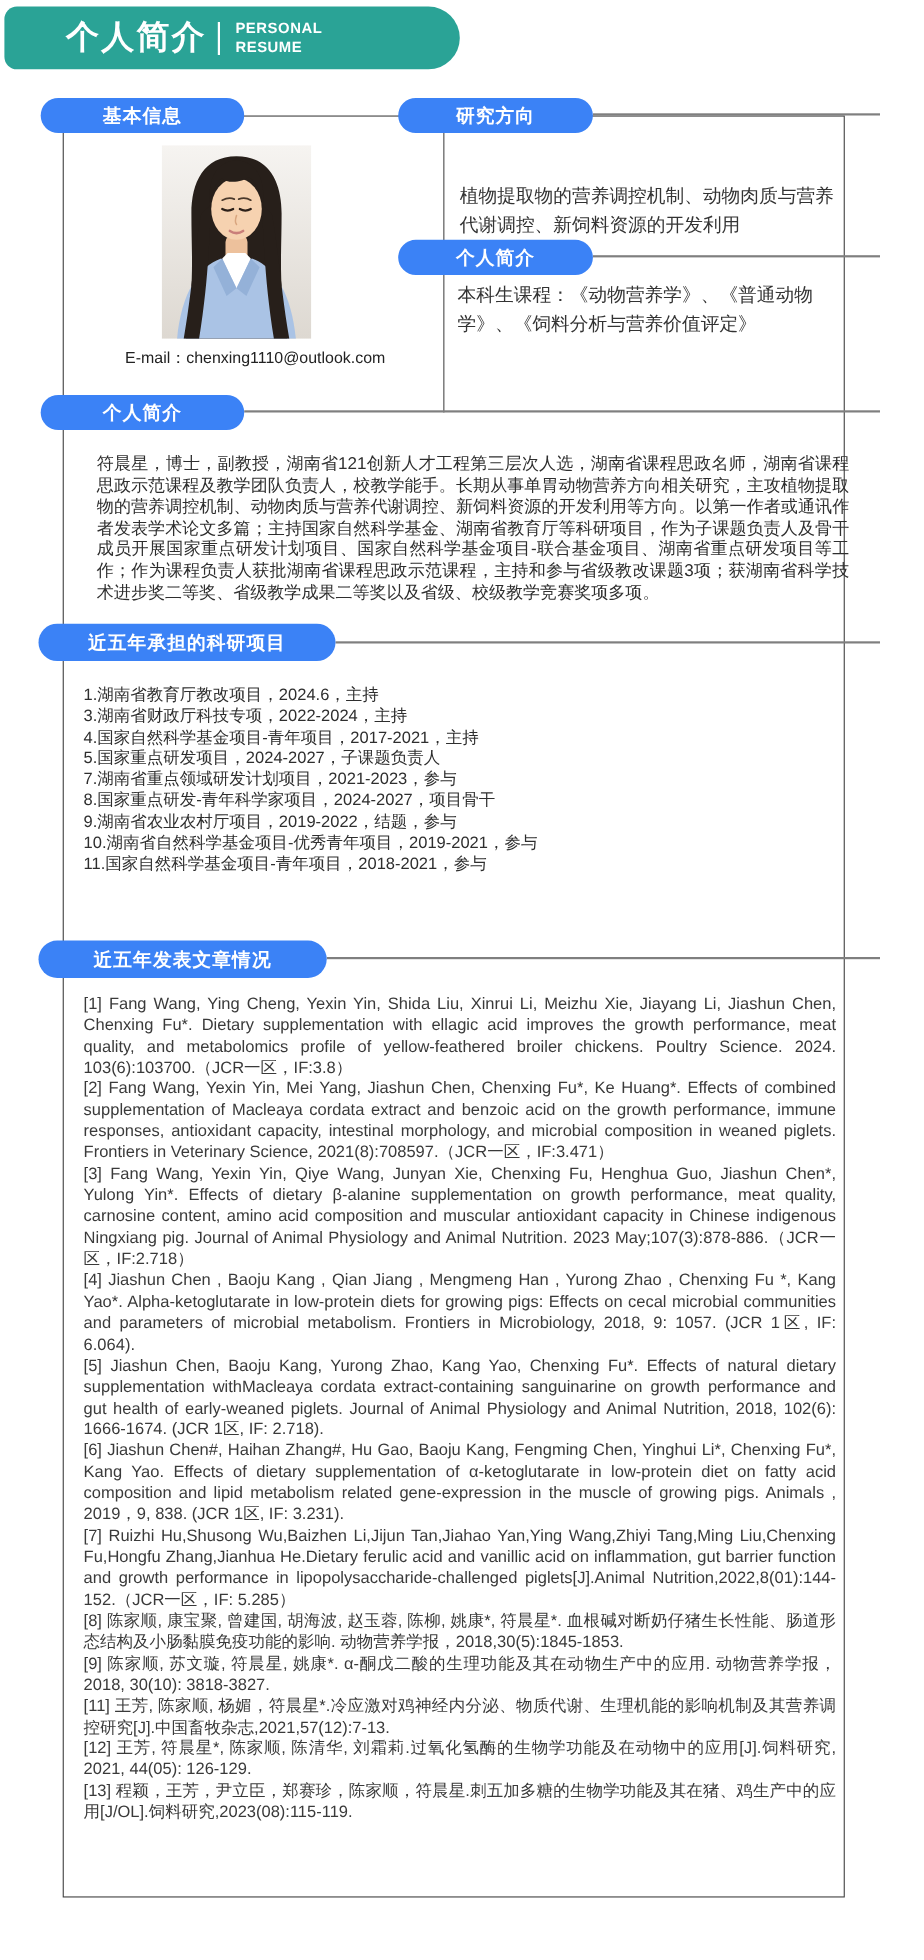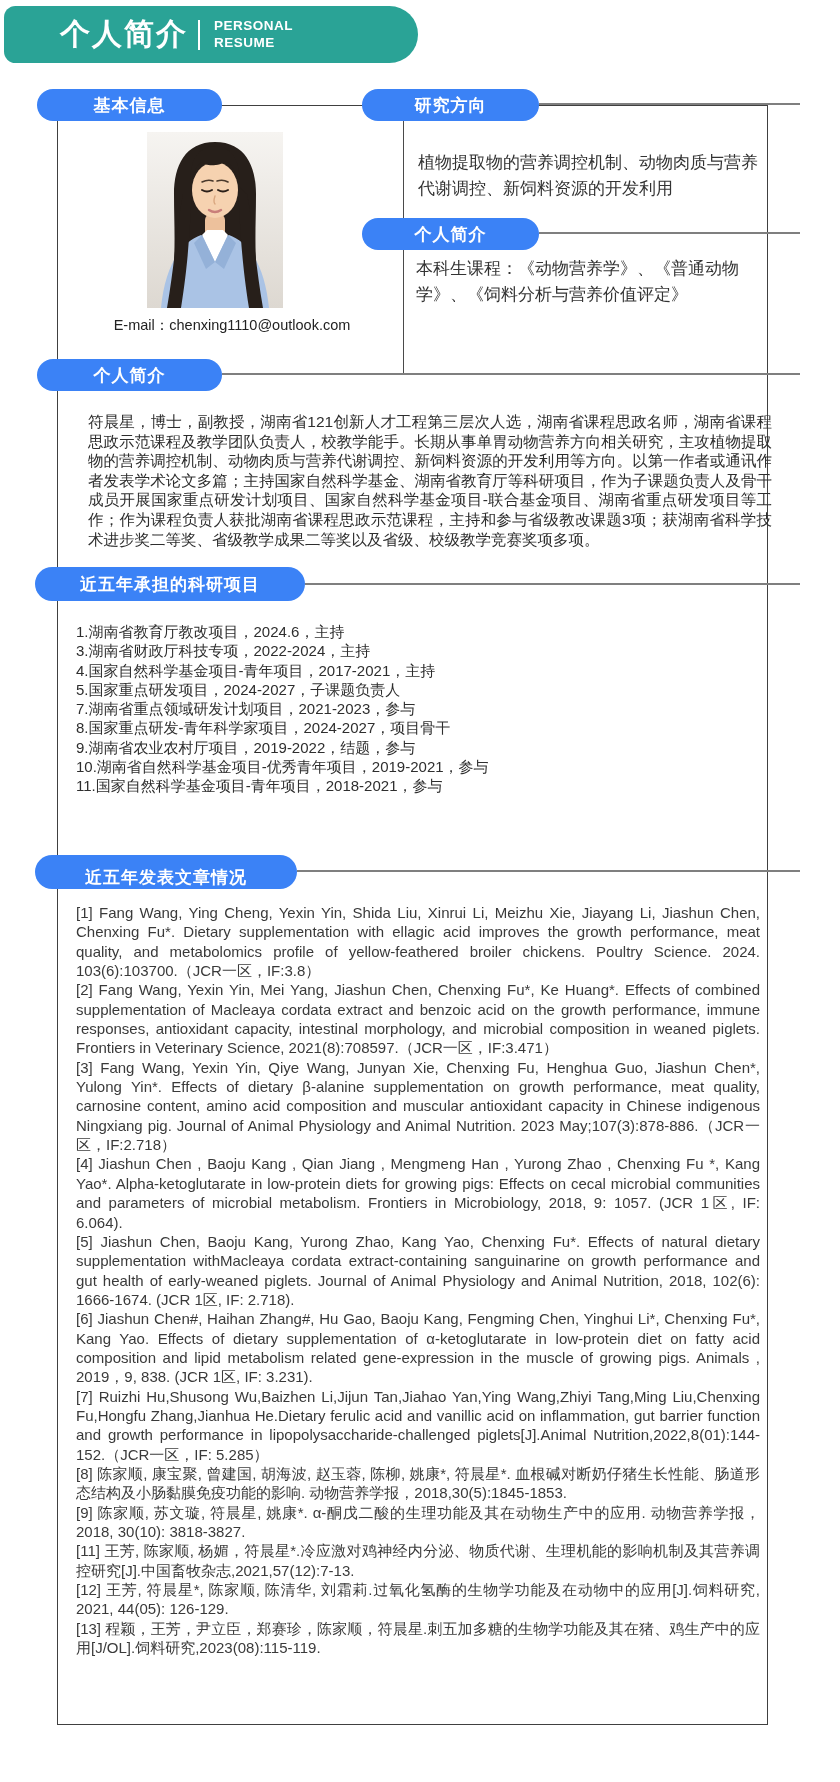--- a/index.html
+++ b/index.html
@@ -22,37 +22,37 @@
 
   
   .pill{position:absolute;height:32px;background:#3b82f6;border-radius:16px;display:flex;
         align-items:center;justify-content:center;color:#fff;font-weight:bold;font-size:17px;
         letter-spacing:1px;z-index:3;}
   .pill-basic{left:37px;top:89px;width:185px;}
   .pill-research{left:362px;top:89px;width:177px;}
   .pill-courses{left:362px;top:218px;width:177px;}
   .pill-profile{left:37px;top:359px;width:185px;}
   .pill-projects{left:35px;top:567px;width:270px;height:34px;border-radius:17px;}
-  .pill-pubs{left:35px;top:855px;width:262px;height:34px;border-radius:17px;align-items:flex-end;}
+  .pill-pubs{left:35px;top:855px;width:262px;height:34px;border-radius:17px;}
 
   
   .rule{position:absolute;height:2px;background:#7f7f7f;z-index:2;}
   .rule-research{left:539px;top:103px;width:261px;}
   .rule-courses{left:539px;top:232px;width:261px;}
   .rule-profile{left:222px;top:373px;width:578px;}
   .rule-projects{left:305px;top:583px;width:495px;}
   .rule-pubs{left:297px;top:870px;width:503px;}
 
   
   .photo{position:absolute;left:147px;top:132px;width:136px;height:176px;}
   .email{position:absolute;left:60px;top:316px;width:344px;text-align:center;
          font-size:14.5px;color:#222;}
 
   
-  .research-text{position:absolute;left:418px;top:150px;width:344px;font-size:17px;
+  .research-text{position:absolute;left:418px;top:166px;width:344px;font-size:17px;
                  line-height:26px;color:#333;}
   .courses-text{position:absolute;left:416px;top:256px;width:346px;font-size:17px;
                 line-height:26px;color:#333;}
 
   
   .bio{position:absolute;left:76px;top:412px;width:684px;font-size:15.5px;line-height:19.6px;
        text-align:justify;color:#2e2e2e;margin-left:12px;}
 
   
   .projects-list{position:absolute;left:76px;top:622px;width:684px;font-size:15px;

